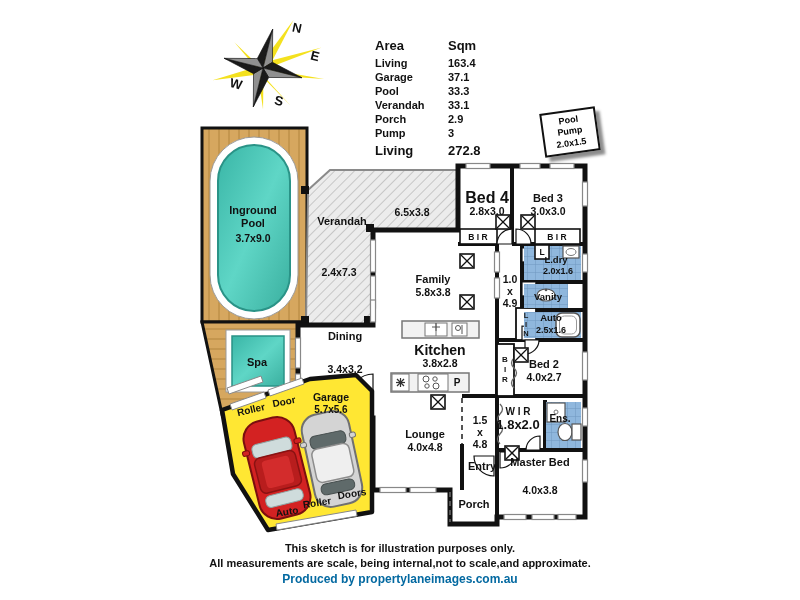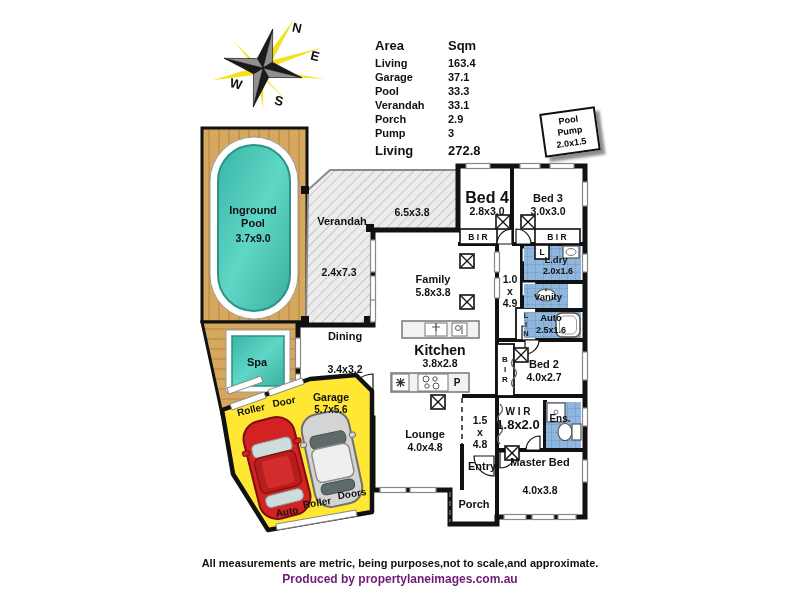--- a/index.html
+++ b/index.html
@@ -7,21 +7,21 @@
          font-family:"Liberation Sans","DejaVu Sans",sans-serif;}
   svg{position:absolute;left:0;top:0;}
   .lbl{position:absolute;transform:translate(-50%,-50%);font-weight:bold;color:#111;
        white-space:pre-line;text-align:center;font-size:10.5px;line-height:1.18;pointer-events:none;}
   .lbl-l{position:absolute;transform:translate(0,-50%);font-weight:bold;color:#111;
          white-space:nowrap;font-size:11px;pointer-events:none;}
   .pump{position:absolute;left:542px;top:110px;width:52px;height:40px;background:#fff;
         border:2.5px solid #111;transform:rotate(-8deg);box-shadow:4px 5px 3px rgba(0,0,0,.45);
         display:flex;align-items:center;justify-content:center;text-align:center;
         font-size:9px;font-weight:bold;line-height:1.25;white-space:pre-line;}
-  .credit{color:#701a75;}
+  .credit{color:#0369a1;}
 </style>
 </head>
 <body>
 
 <div class="stage">
 
 <svg width="800" height="600" viewBox="0 0 800 600">
   <defs>
     <linearGradient id="poolGrad" x1="0" y1="0" x2="1" y2="1">
       <stop offset="0" stop-color="#39b5a6"></stop>
@@ -323,16 +323,17 @@
 <div class="lbl" style="left:457px;top:383px;font-size:10px">P</div>
 
 <div class="lbl" style="left:251px;top:410px;font-size:10px;transform:translate(-50%,-50%) rotate(-13deg)">Roller</div>
 <div class="lbl" style="left:284px;top:402px;font-size:10px;transform:translate(-50%,-50%) rotate(-11deg)">Door</div>
 <div class="lbl" style="left:331px;top:397px;font-size:10.5px">Garage</div>
 <div class="lbl" style="left:331px;top:410px;font-size:10px">5.7x5.6</div>
 <div class="lbl" style="left:287px;top:512px;font-size:10px;transform:translate(-50%,-50%) rotate(-9deg)">Auto</div>
 <div class="lbl" style="left:317px;top:503px;font-size:10px;transform:translate(-50%,-50%) rotate(-9deg)">Roller</div>
 <div class="lbl" style="left:352px;top:494px;font-size:10px;transform:translate(-50%,-50%) rotate(-9deg)">Doors</div>
 
-<div class="lbl" style="left:400px;top:563px;font-size:11px">All measurements are metric, being purposes,not to scale,and approximate.</div>
+<div class="lbl" style="left:400px;top:548px;font-size:11px">This sketch is for illustration purposes only.</div>
+<div class="lbl" style="left:400px;top:563px;font-size:11px">All measurements are scale, being internal,not to scale,and approximate.</div>
 <div class="lbl credit" style="left:400px;top:579px;font-size:12px">Produced by propertylaneimages.com.au</div>
 
 </div>
 
 </body></html>

